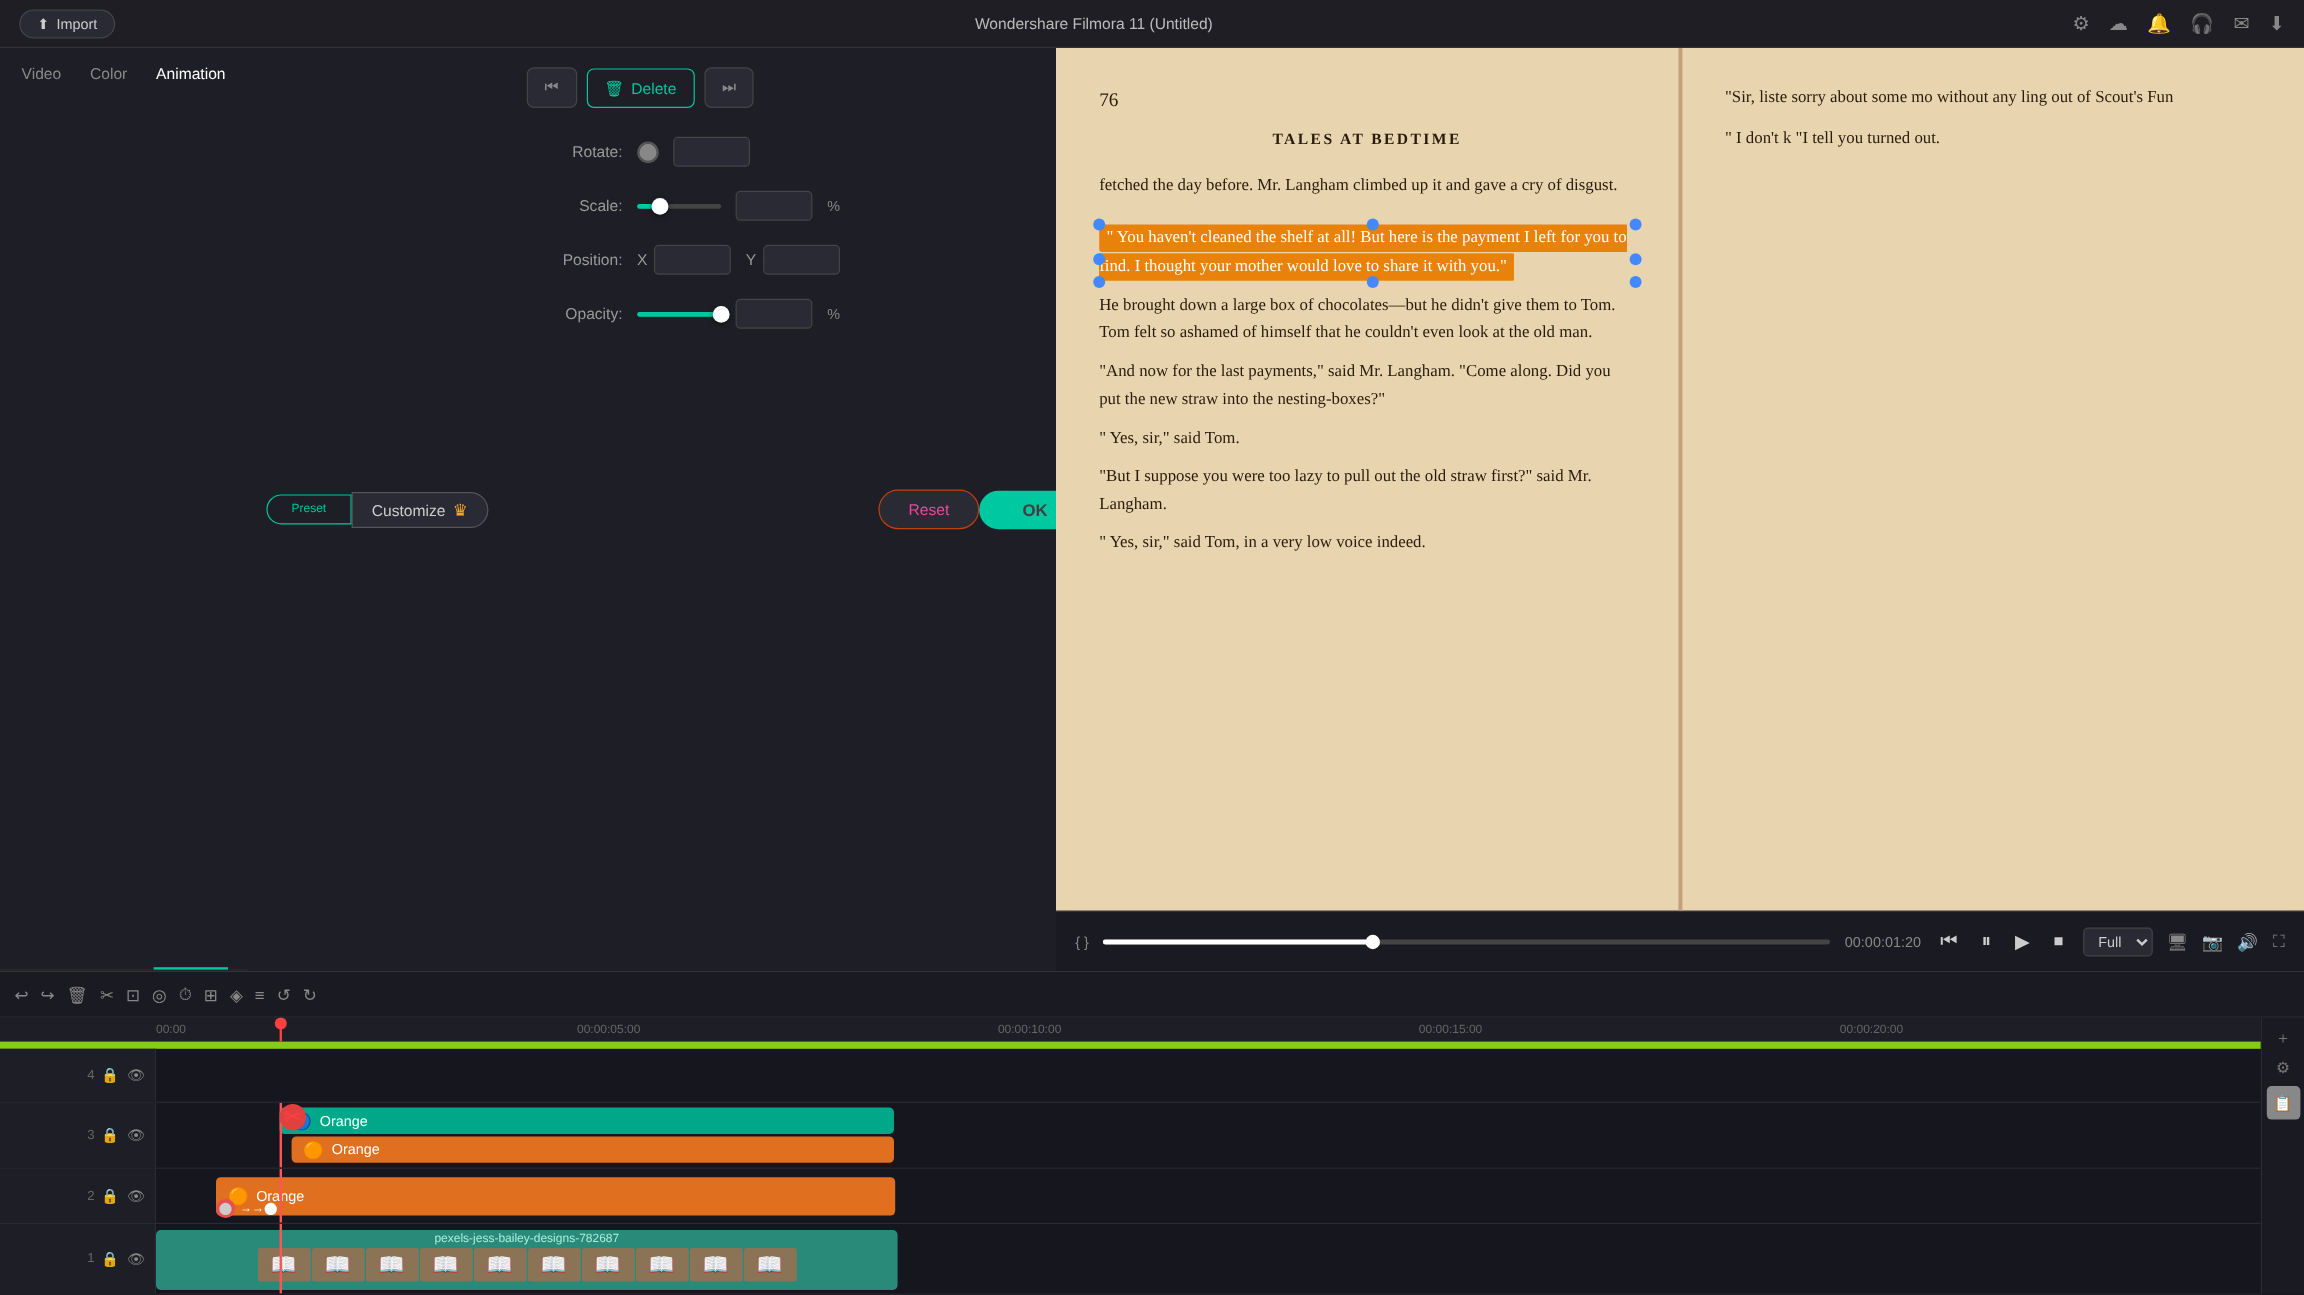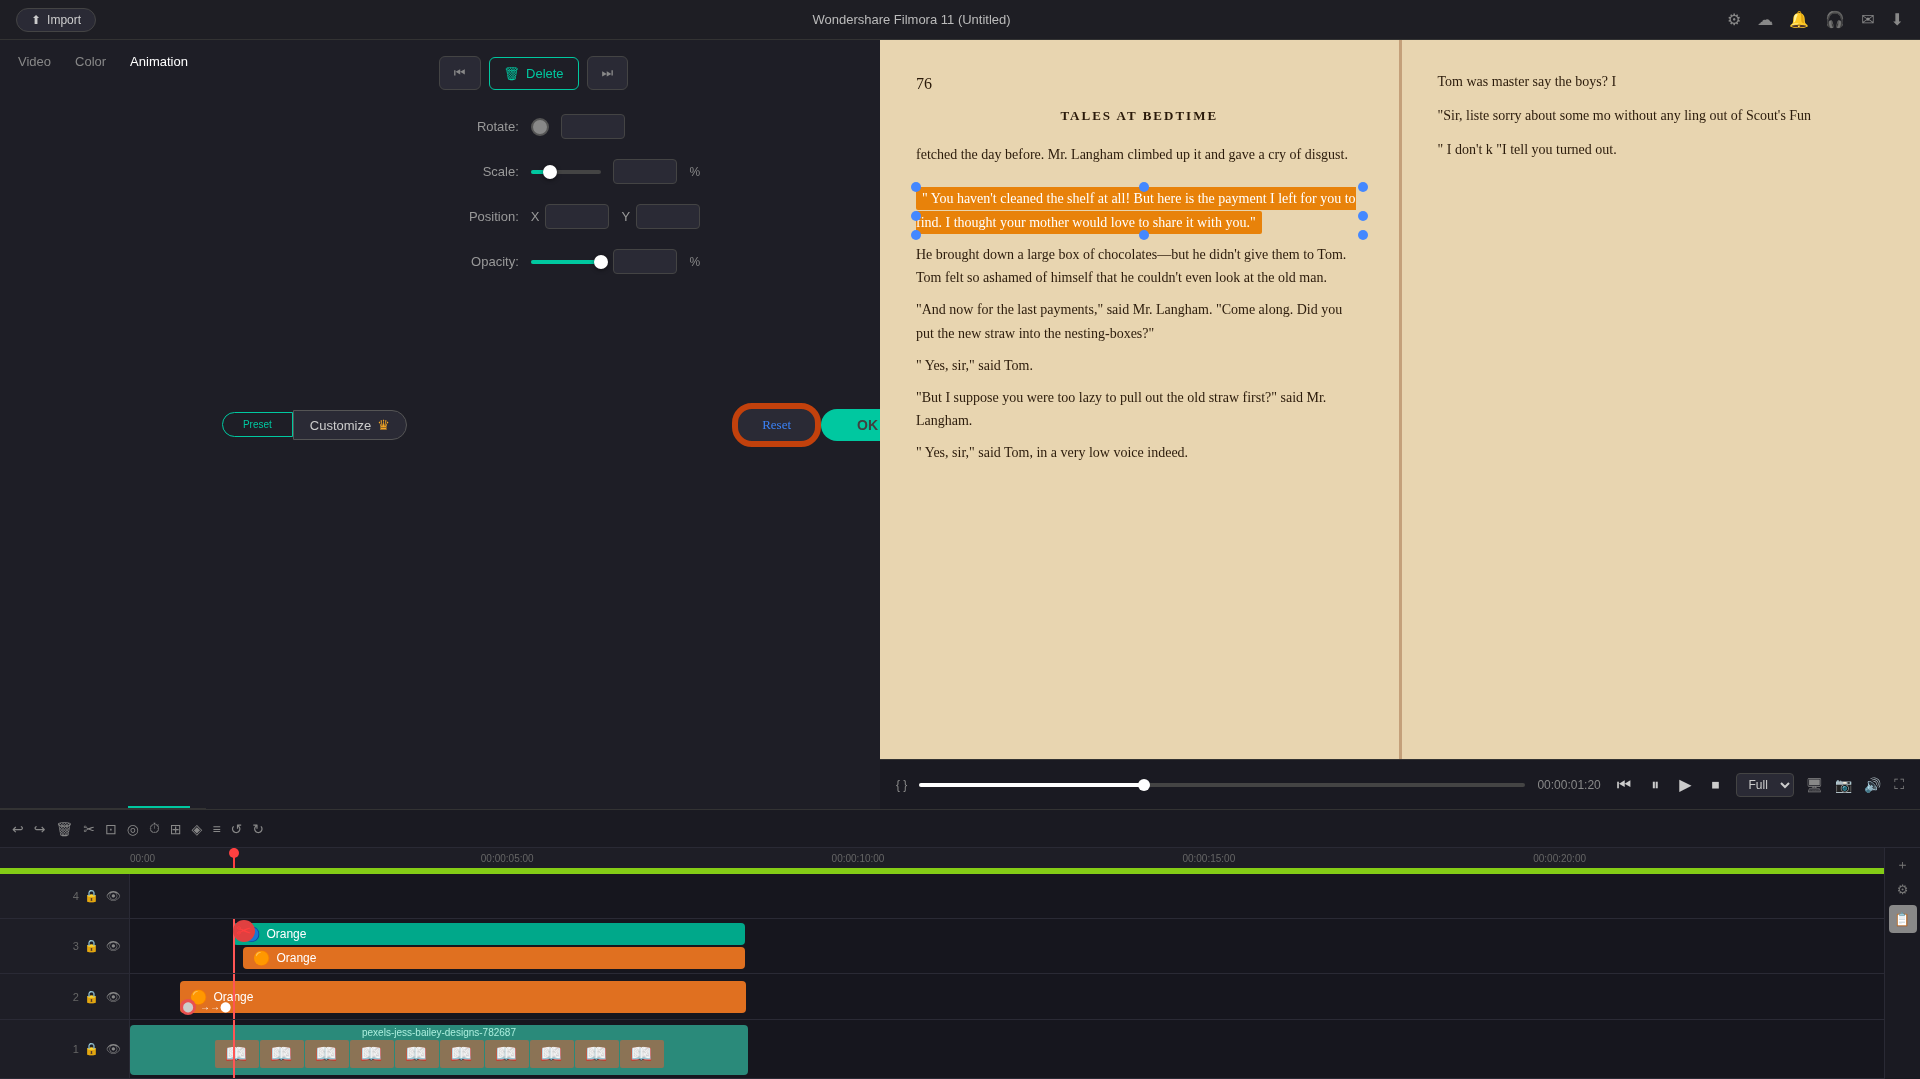--- a/index.html
+++ b/index.html
@@ -206,27 +206,26 @@
 
     
     .bottom-actions {
       padding: 16px;
       display: flex;
       justify-content: space-between;
       align-items: center;
     }
     .reset-btn {
       background: #2a2a35;
-      border: 6px solid #c2410c;
+      border: 1px solid #c2410c;
       border-radius: 20px;
-      color: #3b82f6;
+      color: #ec4899;
       padding: 8px 24px;
       cursor: pointer;
       font-size: 13px;
-      font-family: Liberation Serif, serif;
     }
     .ok-btn {
       background: #00c8a0;
       border: none;
       border-radius: 20px;
       color: #404040;
       padding: 8px 36px;
       cursor: pointer;
       font-size: 14px;
       font-weight: 600;
@@ -652,21 +651,20 @@
           </div>
 
           <p style="margin-bottom:8px;">He brought down a large box of chocolates—but he didn't give them to Tom.  Tom felt so ashamed of himself that he couldn't even look at the old man.</p>
           <p style="margin-bottom:8px;">"And now for the last payments," said Mr. Langham.  "Come along.  Did you put the new straw into the nesting-boxes?"</p>
           <p style="margin-bottom:8px;">" Yes, sir," said Tom.</p>
           <p style="margin-bottom:8px;">"But I suppose you were too lazy to pull out the old straw first?" said Mr. Langham.</p>
           <p>" Yes, sir," said Tom, in a very low voice indeed.</p>
         </div>
 
         <div class="book-page-right">
-          <p style="margin-bottom:10px;">Tom was master say the boys?  I</p>
           <p style="margin-bottom:10px;">"Sir, liste sorry about some mo without any ling out of Scout's Fun</p>
           <p>" I don't k "I tell you turned out.</p>
         </div>
       </div>
     </div>
 
     <div class="preview-controls">
       <span class="time-display">{ }</span>
       <div class="progress-bar-track">
         <div class="progress-bar-fill"></div>

